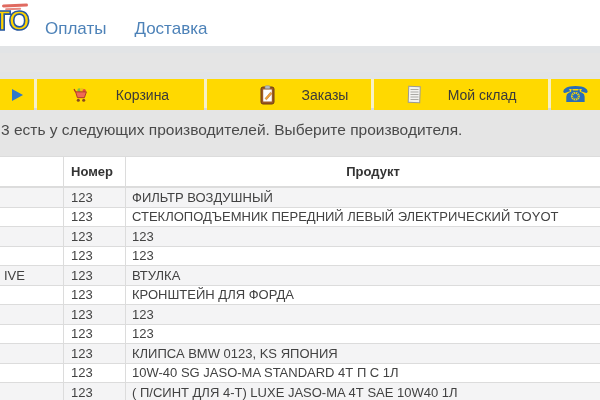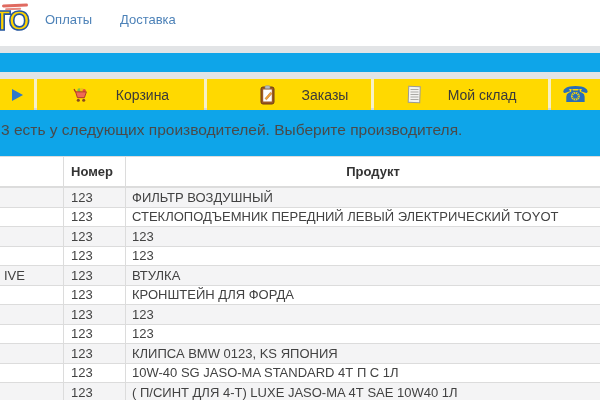--- a/index.html
+++ b/index.html
@@ -1,30 +1,30 @@
 <!DOCTYPE html>
 <html><head>
 <meta charset="utf-8">
 <style>
   * { margin:0; padding:0; box-sizing:border-box; }
   html,body { width:600px; height:400px; overflow:hidden; background:#fff; }
   body { font-family:"Liberation Sans", sans-serif; position:relative; }
-  .page { position:absolute; inset:0; width:600px; height:400px; overflow:hidden; background:#0ea5e9; }
+  .page { position:absolute; inset:0; width:600px; height:400px; overflow:hidden; background:#e5e5e5; }
 
   
   .topbar { position:absolute; top:0; left:0; width:600px; height:46px; background:#fff; }
   .logo { position:absolute; left:-6px; top:1px; width:50px; height:42px; cursor:pointer; }
   .logo-tagline { position:absolute; left:8px; top:3px; width:26px; height:3px;
                   background:#d6392c; border-radius:2px; transform:rotate(-2deg); opacity:.75; }
   .logo-tagline:after { content:""; position:absolute; left:3px; top:4px; width:16px; height:2px;
                   background:#d6392c; border-radius:2px; opacity:.8; }
   .logo-text { position:absolute; left:0; top:5px; font-size:27px; font-weight:bold; letter-spacing:-1px;
                color:#ffd400; -webkit-text-stroke:1.6px #2456a0; text-shadow:0 0 2px #fff; }
   nav { position:absolute; left:45px; top:12px; display:flex; gap:28px; }
-  nav a { color:#4d82b8; font-size:13px; text-decoration:none; cursor:pointer; white-space:nowrap; }
+  nav a { color:#4d82b8; font-size:17px; text-decoration:none; cursor:pointer; white-space:nowrap;margin-top:7px; }
 
   
   .band { position:absolute; left:0; width:600px; background:#e2e4e6; }
   .band1 { top:46px; height:7px; }
   .band2 { top:72px; height:7px; }
 
   
   .toolbar { position:absolute; top:79px; left:0; width:600px; height:31px; background:#f7f0c4;
              display:flex; gap:3px; border-bottom:2px solid #d8d8d8; }
   .seg { background:#ffd900; height:31px; display:flex; align-items:center; justify-content:center;

